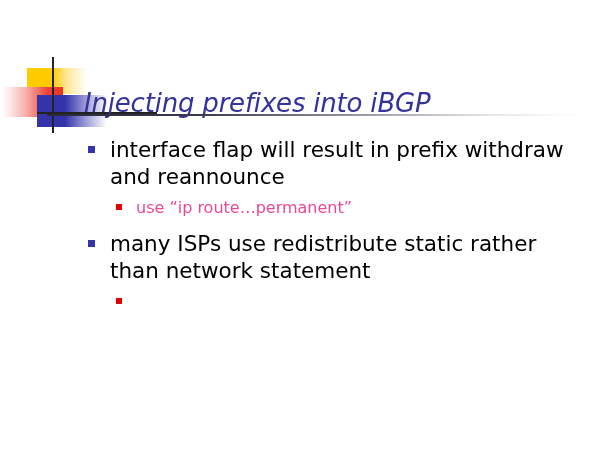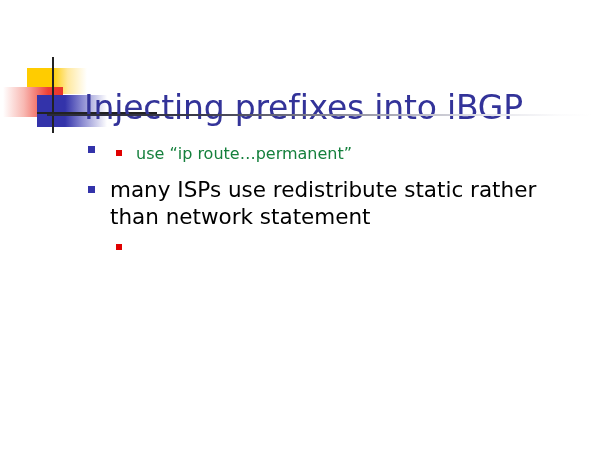--- a/index.html
+++ b/index.html
@@ -67,26 +67,27 @@
     width: 120px;
     height: 2px;
     background: #222222;
   }
 
   
   .title {
     position: absolute;
     left: 84px;
     top: 66px;
-    font-size: 33px;
+    font-size: 26px;
     line-height: 40px;
     color: #333399;
     font-weight: normal;
     white-space: nowrap;
     letter-spacing: -0.2px;
+    font-style: italic;
   }
   .title-rule {
     position: absolute;
     left: 47px;
     top: 114px;
     width: 545px;
     height: 2px;
     background: linear-gradient(to right, #2a2a3a 0%, #3a3a4a 28%, #9a9aa8 58%, #e2e2e8 80%, #fbfbfc 94%, #ffffff 100%);
   }
 
@@ -114,21 +115,21 @@
     height: 7px;
     background: #3333AA;
   }
   .bullet-l2 {
     position: relative;
     padding-left: 136px;
     padding-right: 14px;
     margin: 7px 0 9px 0;
     font-size: 16px;
     line-height: 21px;
-    color: #15803d;
+    color: #ec4899;
   }
   .bullet-l2 .marker {
     position: absolute;
     left: 116px;
     top: 7px;
     width: 6px;
     height: 6px;
     background: #E00000;
   }
   .gap-before {
@@ -148,20 +149,21 @@
     <div class="deco-hline"></div>
   </div>
 
   <h1 class="title">Injecting prefixes into iBGP</h1>
   <div class="title-rule"></div>
 
   <div class="body">
 
     <p class="bullet-l1">
       <span class="marker"></span>
+      <span>interface flap will result in prefix withdraw and reannounce</span>
     </p>
 
     <p class="bullet-l2">
       <span class="marker"></span>
       <span>use “ip route…permanent”</span>
     </p>
 
     <p class="bullet-l1 gap-before">
       <span class="marker"></span>
       <span>many ISPs use redistribute static rather than network statement</span>

